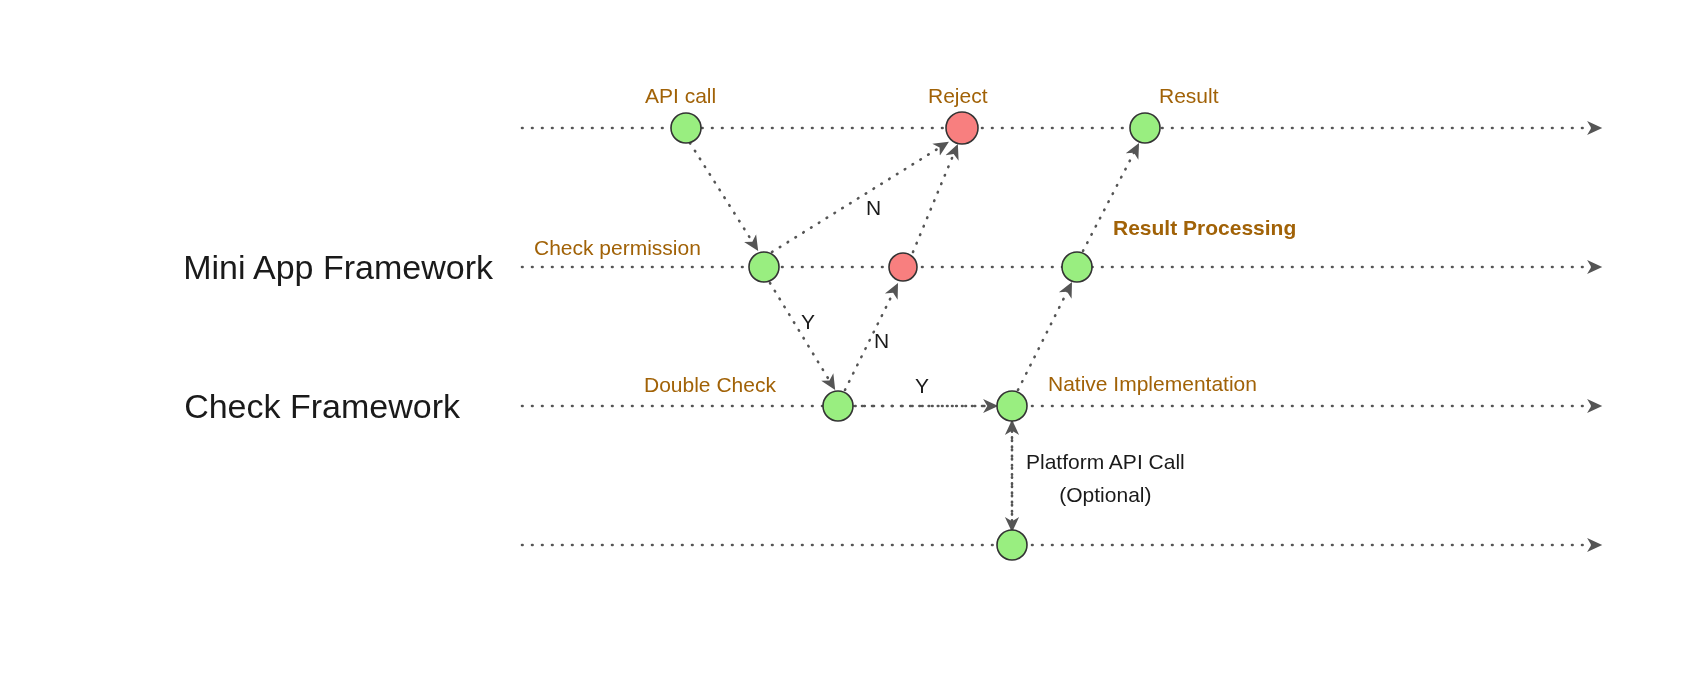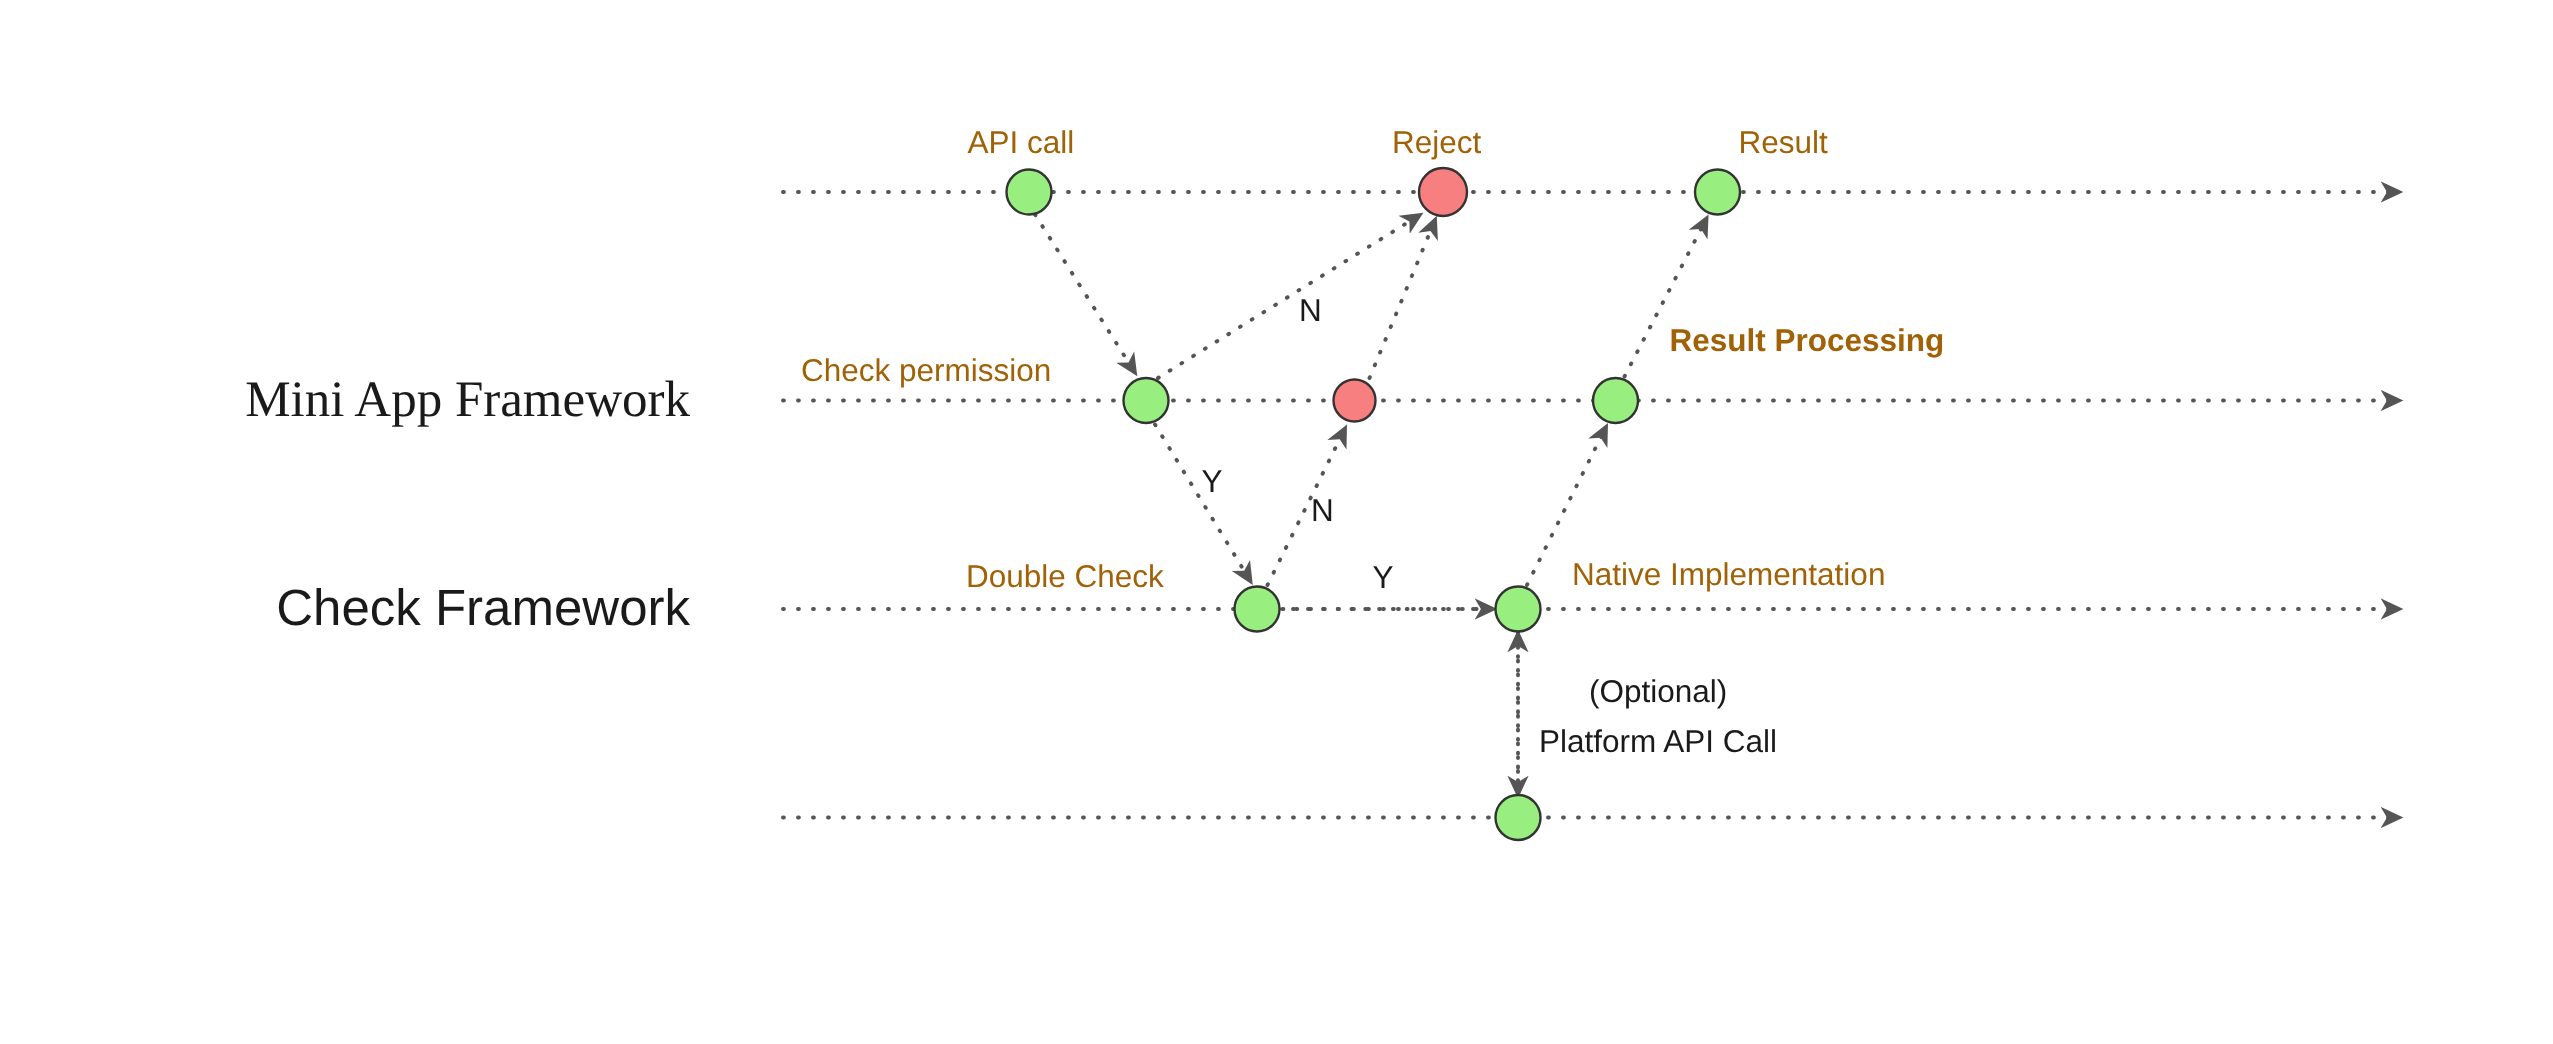--- a/index.html
+++ b/index.html
@@ -89,34 +89,34 @@
       <circle cx="903" cy="267" r="14" fill="#f87f7f" stroke="#333333" stroke-width="1.6"></circle>
       <circle cx="1077" cy="267" r="15" fill="#99ee80" stroke="#333333" stroke-width="1.6"></circle>
 
       <circle cx="838" cy="406" r="15" fill="#99ee80" stroke="#333333" stroke-width="1.6"></circle>
       <circle cx="1012" cy="406" r="15" fill="#99ee80" stroke="#333333" stroke-width="1.6"></circle>
 
       <circle cx="1012" cy="545" r="15" fill="#99ee80" stroke="#333333" stroke-width="1.6"></circle>
     </g>
   </svg>
 
-  <div class="lane-label" style="right:1242px; top:267px;font-family:Liberation Serif, serif;">Mini App Framework</div>
+  <div class="lane-label" style="right:1209px; top:267px;">Mini App Framework</div>
   <div class="lane-label" style="right:1242px; top:406px;">Check Framework</div>
 
   <div class="node-label" style="left:645px; top:84px;">API call</div>
   <div class="node-label" style="left:928px; top:84px;">Reject</div>
   <div class="node-label" style="left:1111px; top:84px;margin-left:48px;">Result</div>
   <div class="node-label" style="left:534px; top:236px;">Check permission</div>
   <div class="node-label" style="left:1113px; top:216px;font-weight:bold;">Result Processing</div>
   <div class="node-label" style="left:611px; top:373px;margin-left:33px;">Double Check</div>
   <div class="node-label" style="left:1048px; top:372px;">Native Implementation</div>
 
   <div class="edge-label" style="left:866px; top:196px;">N</div>
   <div class="edge-label" style="left:801px; top:310px;">Y</div>
   <div class="edge-label" style="left:874px; top:329px;">N</div>
   <div class="edge-label" style="left:915px; top:374px;">Y</div>
 
   <div class="multiline" style="left:1026px; top:446px;">
+    <div>Platform API Call</div>
     <div>(Optional)</div>
-    <div>Platform API Call</div>
   </div>
 
 </div>
 
 </body></html>

